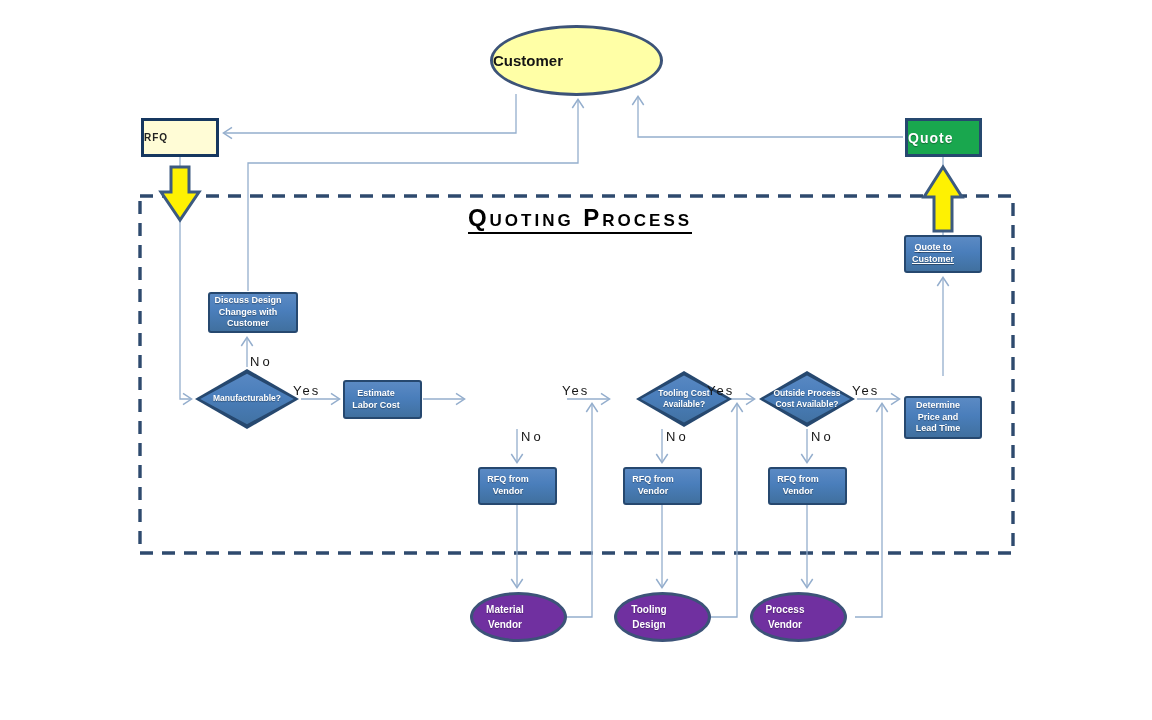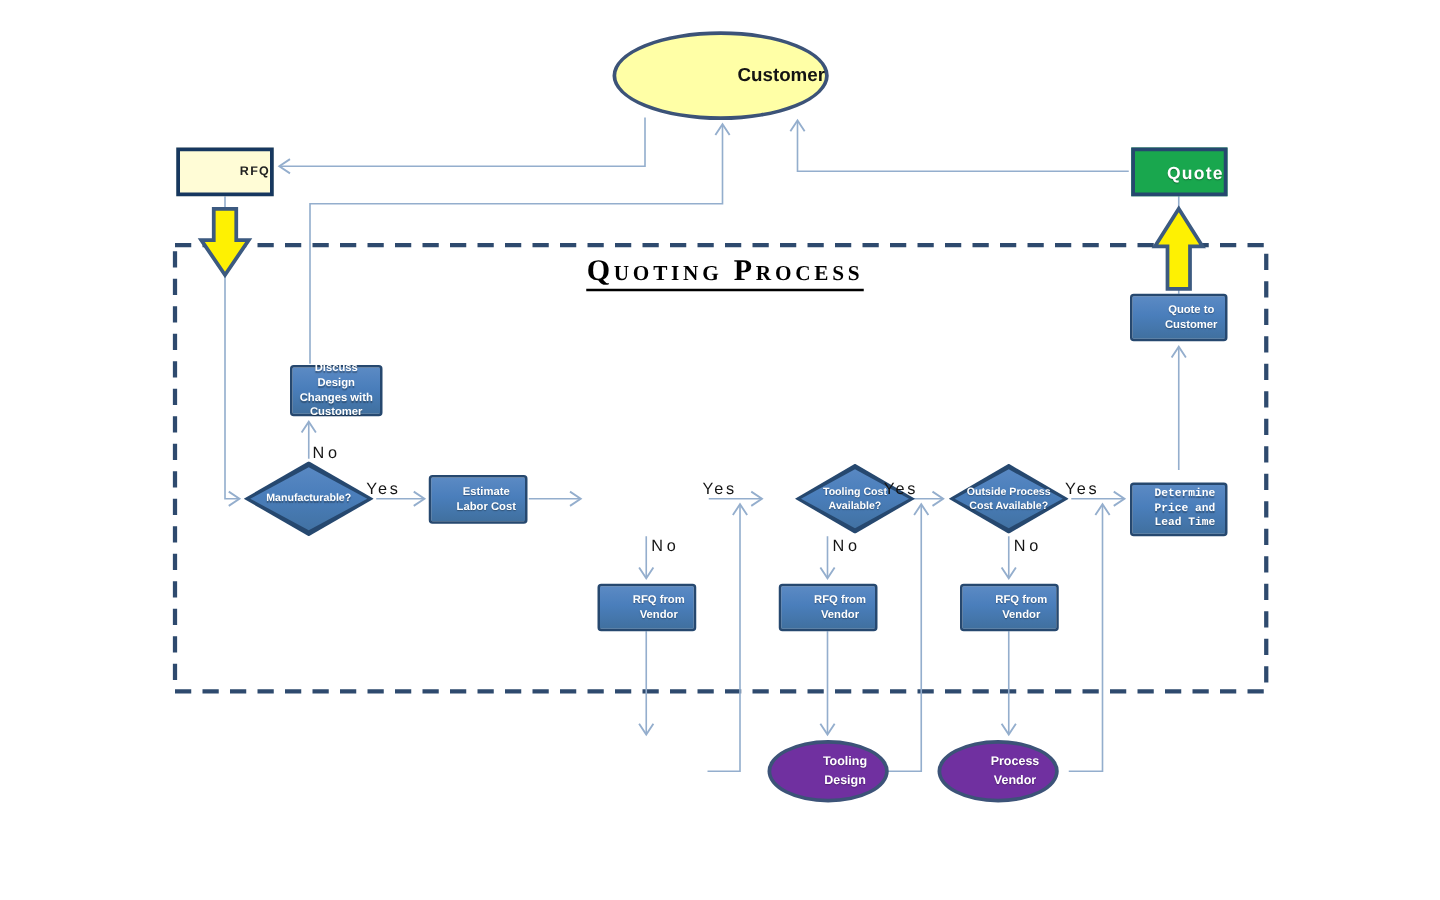--- a/index.html
+++ b/index.html
@@ -6,21 +6,21 @@
   #canvas{
     position:relative;width:1152px;height:720px;background:#ffffff;overflow:hidden;
     font-family:"Liberation Sans",sans-serif;
   }
   #wires{position:absolute;left:0;top:0;width:1152px;height:720px;}
   .conn{fill:none;stroke:var(--connector);stroke-width:1.3px;}
   .dashed-box{fill:none;stroke:var(--dark-border);stroke-width:3.4px;stroke-dasharray:13 9;}
   .block-arrow{fill:var(--arrow-yellow);stroke:var(--arrow-border);stroke-width:3px;stroke-linejoin:miter;}
   .marker-path{stroke:var(--connector);fill:none;stroke-width:1.3px;}
 
-  .node{position:absolute;display:flex;align-items:center;justify-content:flex-end;
+  .node{position:absolute;display:flex;align-items:center;justify-content:flex-start;
         text-align:center;box-sizing:border-box;}
   .procbox{
     background:linear-gradient(180deg,#5b8ac4 0%,#4a7ebb 45%,#40709f 100%);
     border:2.5px solid var(--shape-blue-border);border-radius:3px;
     color:#fff;font-weight:bold;font-size:9px;line-height:1.3;
     text-shadow:0 1px 1px rgba(0,0,0,.35);padding:2px;
   }
   .terminal-yellow{
     background:var(--rfq-yellow);border:3px solid var(--terminal-border);
     color:#222;font-weight:bold;font-size:10px;letter-spacing:1px;
@@ -51,21 +51,20 @@
     text-align:center;color:#fff;font-weight:bold;font-size:8.5px;line-height:1.3;
     text-shadow:0 1px 1px rgba(0,0,0,.35);}
   .d-label .lbl{margin:0 auto;}
 
   .branch-label{position:absolute;color:#151515;font-size:13px;letter-spacing:2px;}
 
   .diagram-title{
     position:absolute;left:310px;top:204px;width:540px;text-align:center;
     color:#000;font-size:24px;font-weight:bold;font-variant:small-caps;
     letter-spacing:3px;
-    font-family:Liberation Serif, serif;
   }
   .diagram-title .underline{border-bottom:2.5px solid #000;padding-bottom:1px;}
 </style>
 </head>
 <body>
 
 <div id="canvas">
 
   <svg id="wires" viewBox="0 0 1152 720">
     <defs>
@@ -126,33 +125,33 @@
   </div>
 
   <div class="node terminal-yellow" style="left:141px;top:118px;width:78px;height:39px;">
     <span>RFQ</span>
   </div>
 
   <div class="node terminal-green" style="left:905px;top:118px;width:77px;height:39px;">
     <span>Quote</span>
   </div>
 
-  <div class="node procbox" style="left:904px;top:235px;width:78px;height:38px;">
+  <div class="node procbox" style="left:904px;top:235px;width:78px;height:38px;text-decoration:underline;">
     <span class="lbl" style="width:50px;">Quote to Customer</span>
   </div>
 
-  <div class="node procbox" style="left:208px;top:292px;width:74px;height:41px;margin-left:24px;">
+  <div class="node procbox" style="left:208px;top:292px;width:90px;height:41px;">
     <span class="lbl" style="width:72px;">Discuss Design Changes with Customer</span>
   </div>
 
   <div class="node procbox" style="left:343px;top:380px;width:79px;height:39px;">
     <span class="lbl" style="width:58px;">Estimate Labor Cost</span>
   </div>
 
-  <div class="node procbox" style="left:904px;top:386px;width:78px;height:43px;font-family:Liberation Mono, monospace;">
+  <div class="node procbox" style="left:904px;top:396px;width:78px;height:43px;">
     <span class="lbl" style="width:60px;">Determine Price and Lead Time</span>
   </div>
 
   <div class="node procbox" style="left:478px;top:467px;width:79px;height:38px;">
     <span class="lbl" style="width:52px;">RFQ from Vendor</span>
   </div>
   <div class="node procbox" style="left:623px;top:467px;width:79px;height:38px;">
     <span class="lbl" style="width:52px;">RFQ from Vendor</span>
   </div>
   <div class="node procbox" style="left:768px;top:467px;width:79px;height:38px;">
@@ -177,20 +176,23 @@
   </div>
 
   <div class="diamond" style="left:759px;top:371px;width:96px;height:56px;">
     <div class="d-outer"></div>
     <div class="d-inner"></div>
     <div class="d-label">
         <span class="lbl" style="width:86px;">Outside Process Cost Available?</span>
       </div>
   </div>
 
+  <div class="node ellipse vendor" style="left:470px;top:592px;width:97px;height:50px;">
+    <span class="lbl">Material Vendor</span>
+  </div>
   <div class="node ellipse vendor" style="left:614px;top:592px;width:97px;height:50px;">
     <span class="lbl">Tooling Design</span>
   </div>
   <div class="node ellipse vendor" style="left:750px;top:592px;width:97px;height:50px;">
     <span class="lbl">Process Vendor</span>
   </div>
 
   <div class="branch-label" style="left:250px;top:354px;letter-spacing:3px;">No</div>
   <div class="branch-label" style="left:293px;top:383px;">Yes</div>
 

